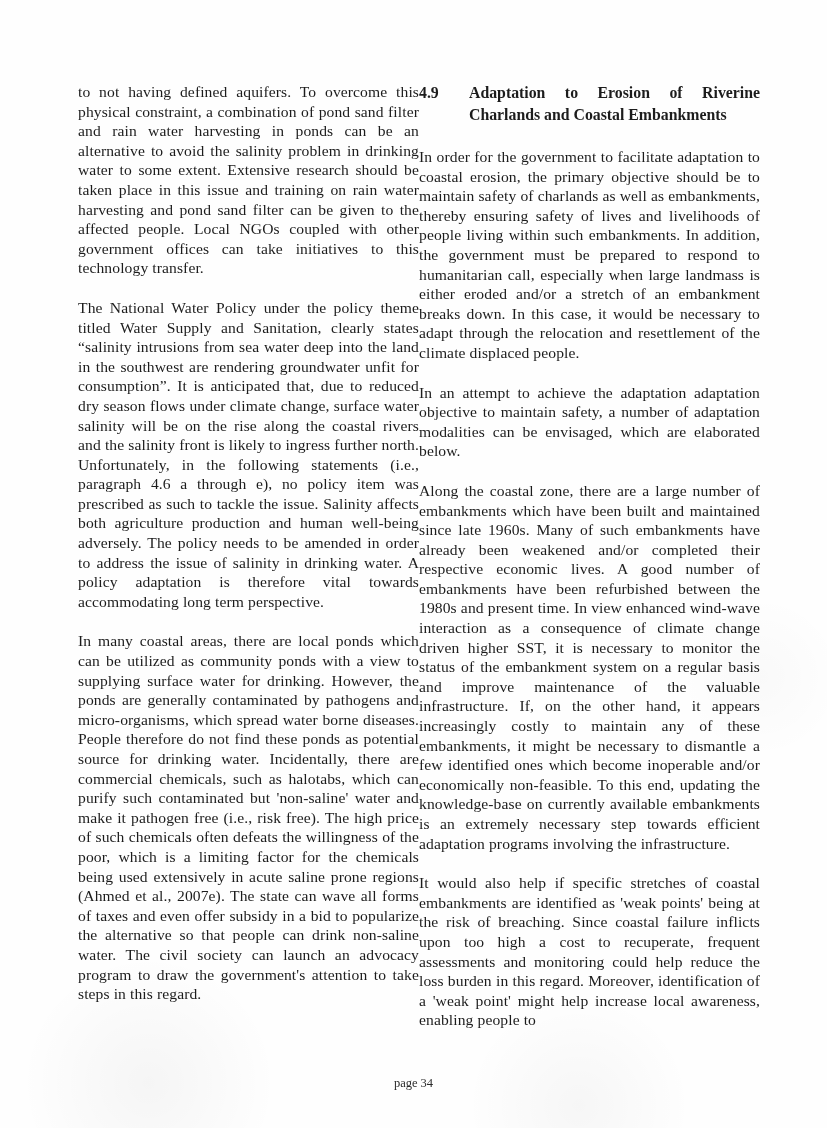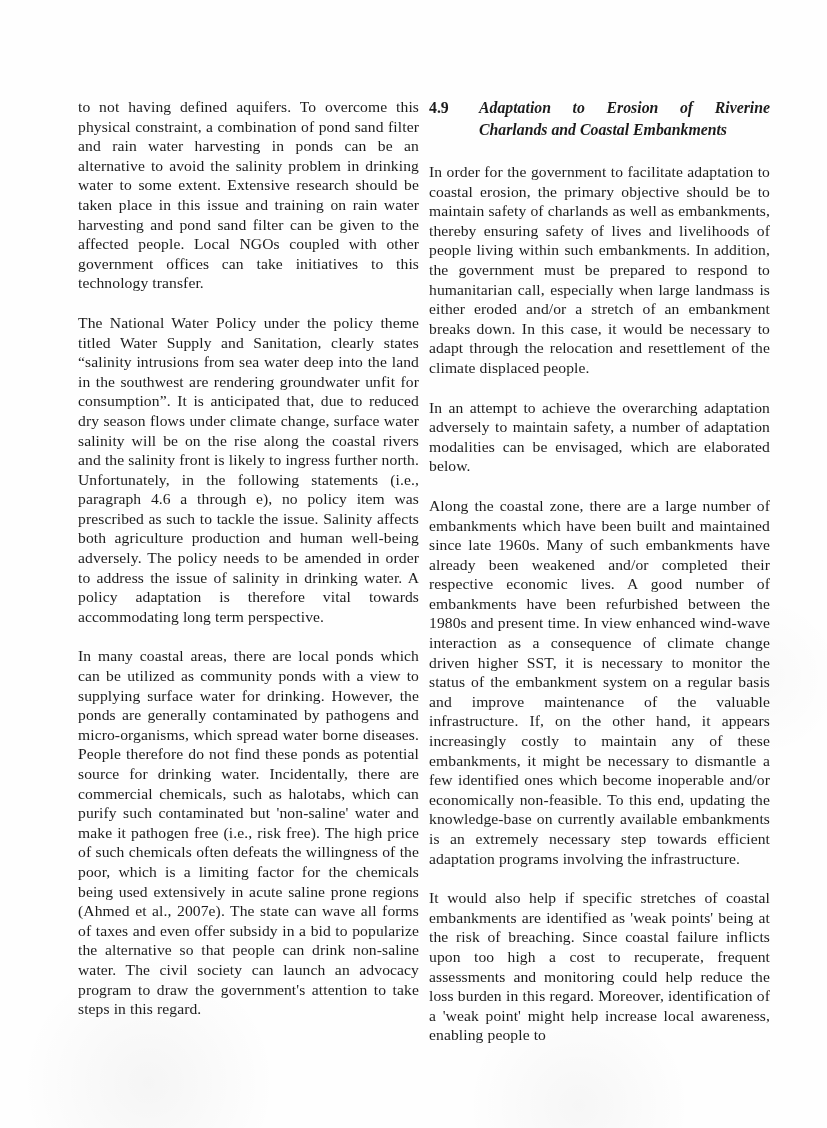--- a/index.html
+++ b/index.html
@@ -16,25 +16,24 @@
       radial-gradient(circle at 18% 96%, rgba(0,0,0,0.035), rgba(0,0,0,0) 10%),
       radial-gradient(circle at 70% 98%, rgba(0,0,0,0.03), rgba(0,0,0,0) 9%),
       radial-gradient(circle at 92% 60%, rgba(0,0,0,0.02), rgba(0,0,0,0) 8%),
       #fefefe;
     overflow: hidden;
     font-family: "Liberation Serif", "DejaVu Serif", serif;
     color: #1c1c1c;
   }
   .columns {
     position: absolute;
-    top: 97px;
+    top: 82px;
     left: 78px;
     width: 692px;
     display: flex;
-    gap: 10px;
   }
   .col {
     width: 341px;
   }
   .para {
     margin: 0 0 20px 0;
     font-size: 15.6px;
     line-height: 19.6px;
     text-align: justify;
     letter-spacing: 0.1px;
@@ -48,21 +47,20 @@
     line-height: 21.5px;
     margin-bottom: 22px;
   }
   .hnum {
     width: 50px;
     flex-shrink: 0;
   }
   .htitle {
     flex: 1;
     text-align: justify;
-    font-style: italic;
   }
   .footer {
     position: absolute;
     top: 1076px;
     left: 0;
     width: 100%;
     text-align: center;
     font-size: 12.5px;
     color: #2a2a2a;
   }
@@ -79,19 +77,22 @@
           <p class="para"><span>In many coastal areas, there are local ponds which can be utilized as community ponds with a view to supplying surface water for drinking. However, the ponds are generally contaminated by pathogens and micro-organisms, which spread water borne diseases. People therefore do not find these ponds as potential source for drinking water. Incidentally, there are commercial chemicals, such as halotabs, which can purify such contaminated but 'non-saline' water and make it pathogen free (i.e., risk free). The high price of such chemicals often defeats the willingness of the poor, which is a limiting factor for the chemicals being used extensively in acute saline prone regions (Ahmed et al., 2007e). The state can wave all forms of taxes and even offer subsidy in a bid to popularize the alternative so that people can drink non-saline water. The civil society can launch an advocacy program to draw the government's attention to take steps in this regard.</span></p>
         </div>
     </div>
     <div class="col">
       <div class="heading">
         <span class="hnum">4.9</span>
         <span class="htitle">Adaptation to Erosion of Riverine Charlands and Coastal Embankments</span>
       </div>
       <div>
           <p class="para"><span>In order for the government to facilitate adaptation to coastal erosion, the primary objective should be to maintain safety of charlands as well as embankments, thereby ensuring safety of lives and livelihoods of people living within such embankments. In addition, the government must be prepared to respond to humanitarian call, especially when large landmass is either eroded and/or a stretch of an embankment breaks down. In this case, it would be necessary to adapt through the relocation and resettlement of the climate displaced people.</span></p>
-          <p class="para"><span>In an attempt to achieve the overarching adaptation adversely to maintain safety, a number of adaptation modalities can be envisaged, which are elaborated below.</span></p>
+          <p class="para"><span>In an attempt to achieve the adaptation adaptation objective to maintain safety, a number of adaptation modalities can be envisaged, which are elaborated below.</span></p>
           <p class="para"><span>Along the coastal zone, there are a large number of embankments which have been built and maintained since late 1960s. Many of such embankments have already been weakened and/or completed their respective economic lives. A good number of embankments have been refurbished between the 1980s and present time. In view enhanced wind-wave interaction as a consequence of climate change driven higher SST, it is necessary to monitor the status of the embankment system on a regular basis and improve maintenance of the valuable infrastructure. If, on the other hand, it appears increasingly costly to maintain any of these embankments, it might be necessary to dismantle a few identified ones which become inoperable and/or economically non-feasible. To this end, updating the knowledge-base on currently available embankments is an extremely necessary step towards efficient adaptation programs involving the infrastructure.</span></p>
           <p class="para"><span>It would also help if specific stretches of coastal embankments are identified as 'weak points' being at the risk of breaching. Since coastal failure inflicts upon too high a cost to recuperate, frequent assessments and monitoring could help reduce the loss burden in this regard. Moreover, identification of a 'weak point' might help increase local awareness, enabling people to</span></p>
         </div>
     </div>
   </div>
+  <div class="footer">
+    <span>page 34</span>
+  </div>
 </div>
 
 </body></html>

